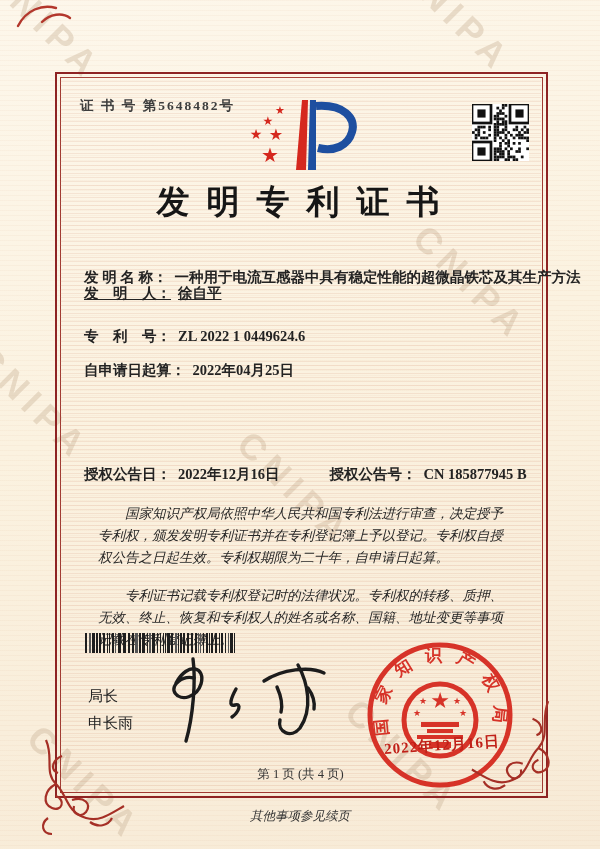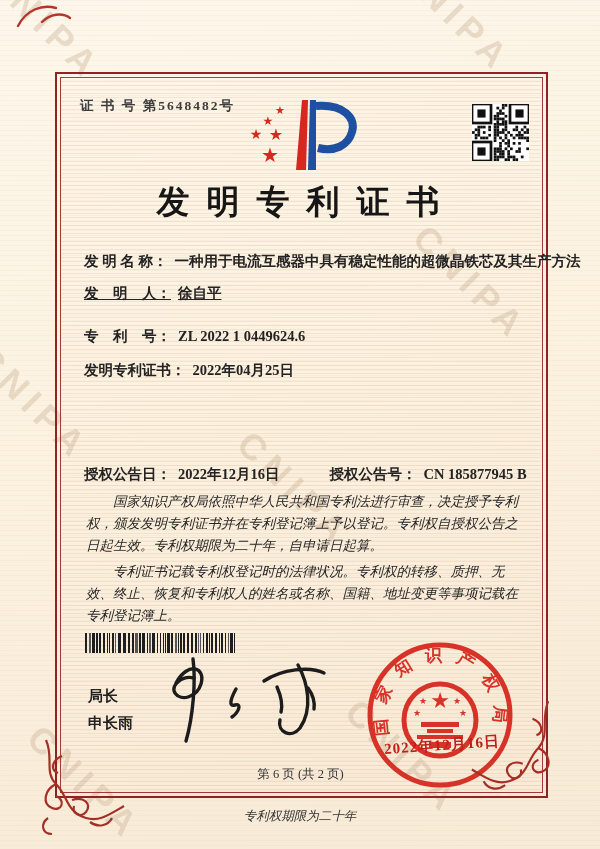--- a/index.html
+++ b/index.html
@@ -34,25 +34,25 @@
   .qr{position:absolute;left:472px;top:104px;width:57px;height:57px;background:#fff;}
   .title{
     position:absolute;left:60px;top:180px;width:417px;text-align:center;
     font-size:33px;font-weight:700;letter-spacing:17px;padding-left:34px;box-sizing:border-box;color:#161616;margin-left:21px;
   }
   .row{position:absolute;left:84px;font-size:14.5px;font-weight:700;white-space:nowrap;color:#232323;}
   .row .val{margin-left:7px;}
   .row .lab2{margin-left:50px;}
   .paras{position:absolute;left:82px;top:487px;width:440px;}
   .paras p{
-    margin:4px;font-size:13.5px;line-height:22px;text-indent:2em;font-style:italic;
+    margin:16px;font-size:13.5px;line-height:22px;text-indent:2em;font-style:italic;
     color:#262626;font-weight:500;
   }
   .barcode{position:absolute;left:85px;top:633px;width:153px;height:20px;}
-  .director{position:absolute;left:88px;top:683px;font-size:15px;font-weight:700;line-height:27px;color:#222;}
+  .director{position:absolute;left:88px;top:683px;font-size:15px;font-weight:400;line-height:27px;color:#222;}
   .signature{position:absolute;left:148px;top:653px;width:195px;height:95px;}
   .seal{position:absolute;left:365px;top:640px;width:150px;height:150px;opacity:.94;}
   .seal-date{
     position:absolute;left:362px;top:736px;width:160px;text-align:center;
     font-size:15px;font-weight:700;color:#c02018;letter-spacing:1px;transform:rotate(-4deg);
     font-family:"Liberation Serif",serif;
   }
   .page-info{position:absolute;left:60px;top:766px;width:481px;text-align:center;font-size:12.5px;color:#333;}
   .continuation{position:absolute;left:0;top:808px;width:600px;text-align:center;font-size:12.5px;font-style:italic;color:#333;}
   .corner-orn{position:absolute;pointer-events:none;}
@@ -223,31 +223,31 @@
       <rect x="0" y="0" width="7" height="7" fill="none" stroke="#111" stroke-width="1"></rect>
       <rect x="2" y="2" width="3" height="3" fill="#111"></rect>
       <rect x="14" y="0" width="7" height="7" fill="none" stroke="#111" stroke-width="1"></rect>
       <rect x="16" y="2" width="3" height="3" fill="#111"></rect>
       <rect x="0" y="14" width="7" height="7" fill="none" stroke="#111" stroke-width="1"></rect>
       <rect x="2" y="16" width="3" height="3" fill="#111"></rect>
     </svg>
 
   <div class="title">发明专利证书</div>
 
-  <div class="row" style="top:252px;">
+  <div class="row" style="top:268px;">
     <span class="lab">发 明 名 称：</span><span class="val">一种用于电流互感器中具有稳定性能的超微晶铁芯及其生产方法</span>
   </div>
   <div class="row" style="top:284px;text-decoration:underline;">
     <span class="lab">发　明　人：</span><span class="val">徐自平</span>
   </div>
   <div class="row" style="top:327px;">
     <span class="lab">专　利　号：</span><span class="val">ZL 2022 1 0449624.6</span>
   </div>
   <div class="row" style="top:361px;">
-    <span class="lab">发明专利证书：</span><span class="val">2022年04月25日</span>
+    <span class="lab">自申请日起算：</span><span class="val">2022年04月25日</span>
   </div>
   <div class="row" style="top:465px;">
     <span class="lab">授权公告日：</span><span class="val">2022年12月16日</span><span class="lab2">授权公告号：</span><span class="val">CN 185877945 B</span>
   </div>
 
   <div class="paras">
     <p>国家知识产权局依照中华人民共和国专利法进行审查，决定授予专利权，颁发发明专利证书并在专利登记簿上予以登记。专利权自授权公告之日起生效。专利权期限为二十年，自申请日起算。</p>
     <p>专利证书记载专利权登记时的法律状况。专利权的转移、质押、无效、终止、恢复和专利权人的姓名或名称、国籍、地址变更等事项记载在专利登记簿上。</p>
   </div>
 
@@ -331,22 +331,22 @@
       <text x="-23" y="-4" font-size="9" text-anchor="middle" font-family="'DejaVu Sans',sans-serif">★</text>
       <text x="23" y="-4" font-size="9" text-anchor="middle" font-family="'DejaVu Sans',sans-serif">★</text>
       <rect x="-19" y="2" width="38" height="5"></rect>
       <rect x="-13" y="9" width="26" height="4"></rect>
       <rect x="-23" y="15" width="46" height="4"></rect>
       <rect x="-11" y="22" width="22" height="6"></rect>
     </g>
   </svg>
   <div class="seal-date">2022年12月16日</div>
 
-  <div class="page-info">第 6 页 (共 2 页)</div>
-  <div class="continuation">专利权期限为二十年</div>
+  <div class="page-info">第 1 页 (共 4 页)</div>
+  <div class="continuation">其他事项参见续页</div>
 
   <svg class="corner-orn orn-bl" viewBox="0 0 90 100">
     <g fill="none" stroke="#a52f26" stroke-width="2.2">
       <path d="M8,2 C16,20 6,34 18,46 C30,58 28,74 48,80 C62,84 72,76 86,68"></path>
       <path d="M18,46 C6,52 4,66 14,70 C24,74 28,62 18,58"></path>
       <path d="M34,62 C46,58 54,66 48,74 C43,80 34,76 36,68"></path>
       <path d="M10,80 C2,86 4,96 14,96"></path>
       <path d="M24,18 C14,22 12,32 20,35"></path>
       <path d="M52,84 C60,90 70,88 74,80"></path>
     </g>

